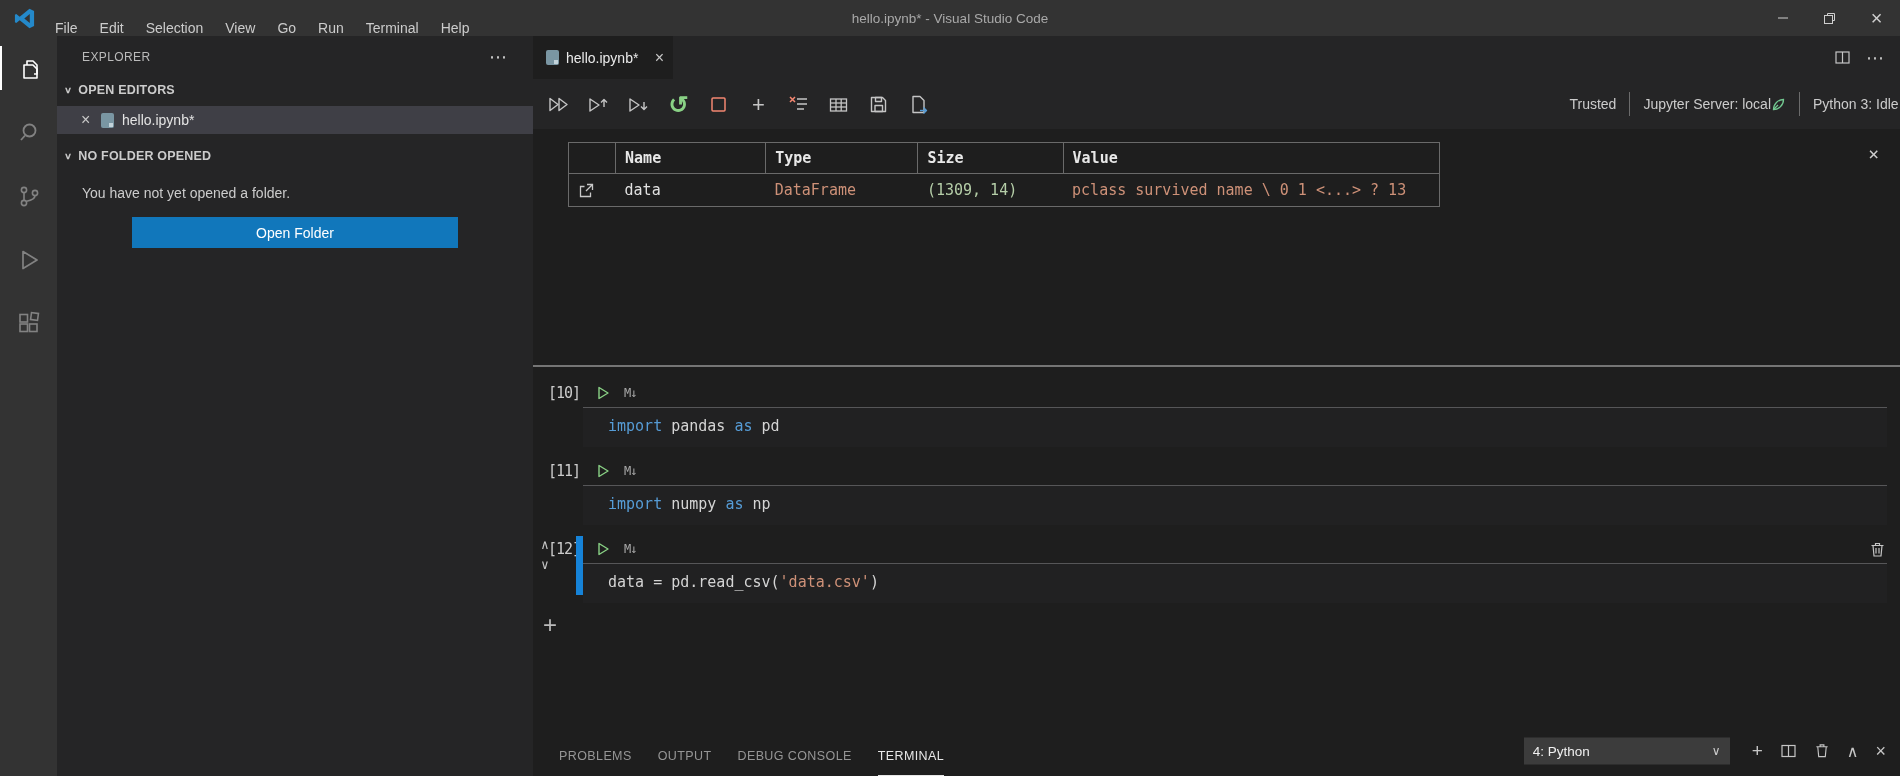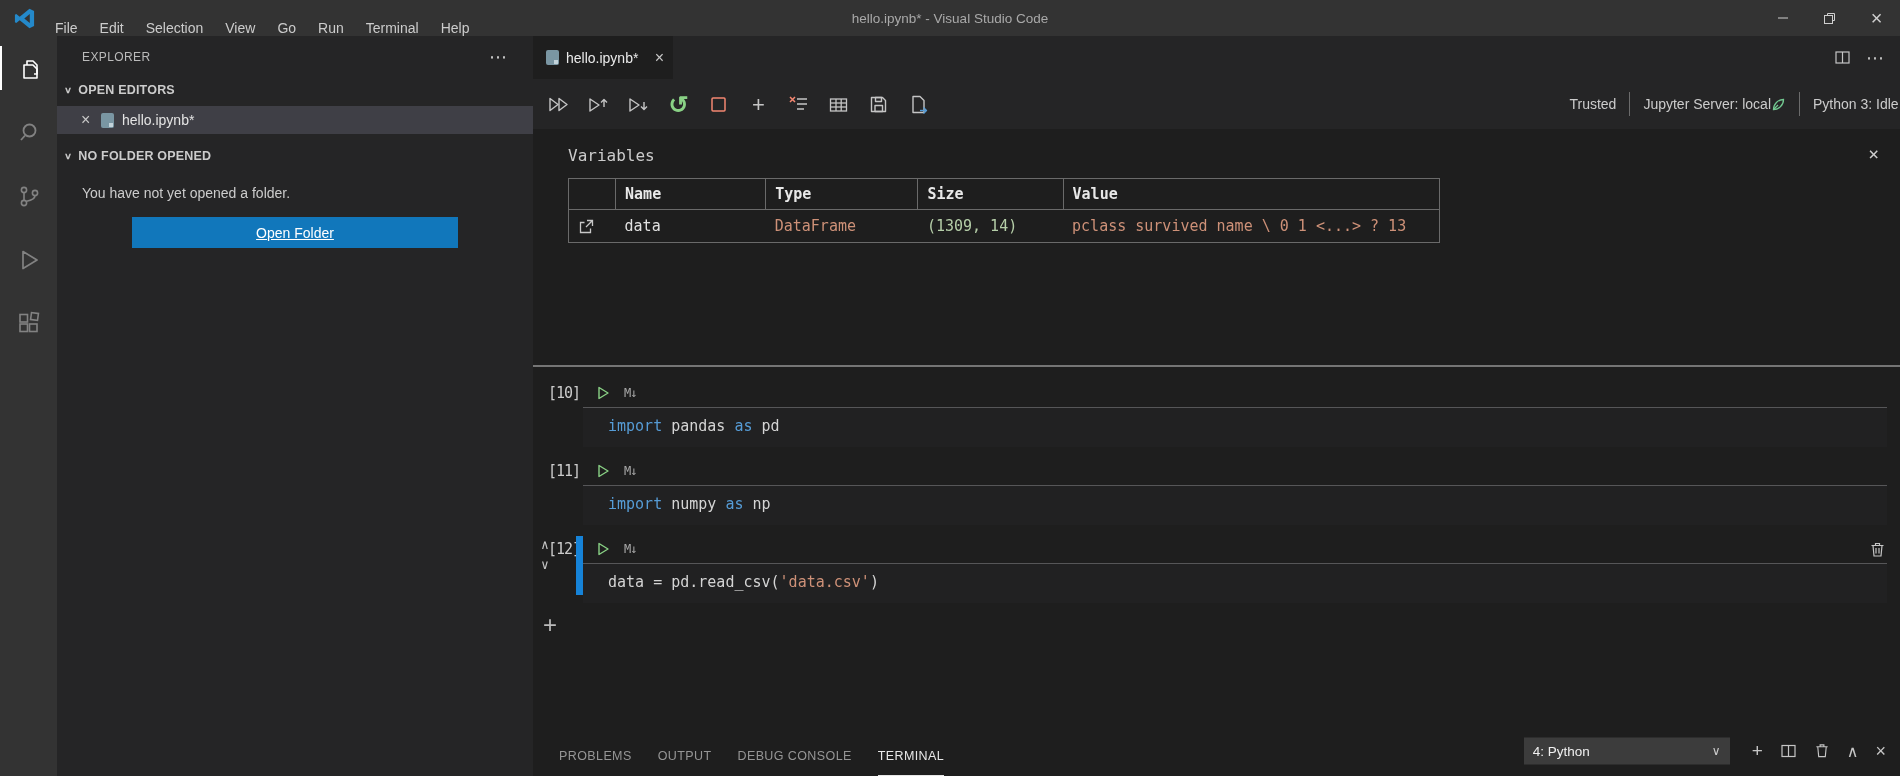--- a/index.html
+++ b/index.html
@@ -38,21 +38,21 @@
   .sb-ellipsis { margin-left:auto; font-size:18px; color:#cccccc; line-height:10px; }
   .section-header { display:flex; align-items:center; height:24px; font-size:12.5px; font-weight:bold; color:#cccccc; padding-left:7px; letter-spacing:.2px; }
   .section-chevron { font-size:11px; margin-right:6px; color:#c5c5c5; transform:scaleY(.8); }
   .oe-row { height:28px; margin-top:4px; background:#3f3f46; display:flex; align-items:center; padding-left:24px; }
   .oe-close { font-size:16px; color:#c8c8c8; width:20px; }
   .file-icon { width:13px; height:15px; background:#7a96a3; border-radius:2px; position:relative; margin-right:8px; flex-shrink:0; }
   .file-icon::after { content:""; position:absolute; right:1px; bottom:1px; width:4px; height:4px; background:#c3d3da; }
   .oe-label { font-size:14px; color:#e4e4e4; }
   .nf-section { margin-top:10px; }
   .empty-msg { margin:17px 0 0 25px; font-size:14px; color:#cccccc; }
-  .open-folder-btn { margin:16px 0 0 75px; width:326px; height:31px; background:#1177bb; color:#ffffff; font-size:14px; display:flex; align-items:center; justify-content:center; cursor:pointer;text-decoration:underline; }
+  .open-folder-btn { margin:16px 0 0 75px; width:326px; height:31px; background:#1177bb; color:#ffffff; font-size:14px; display:flex; align-items:center; justify-content:center; cursor:pointer; }
 
   
   .editorarea { flex:1; min-width:0; display:flex; flex-direction:column; background:#1e1e1e; }
 
   .tabbar { height:43px; background:#252526; display:flex; position:relative; flex-shrink:0; }
   .tab { width:140px; background:#1e1e1e; display:flex; align-items:center; padding:0 9px 0 13px; }
   .tab .file-icon { margin-right:7px; }
   .tab-label { font-size:14px; color:#eaeaea; white-space:nowrap; }
   .tab-close { margin-left:auto; font-size:16px; color:#c8c8c8; }
   .tabbar-corner { position:absolute; right:16px; top:0; height:100%; display:flex; align-items:center; gap:15px; color:#c5c5c5; }
@@ -292,21 +292,20 @@
               <path d="M2.5 12.5C2.5 7 7 2.5 12.5 2.5 12.5 8 8 12.5 2.5 12.5z"></path>
               <path d="M2.5 12.5 7 8"></path>
             </svg>
         </span>
         <span class="nbt-sep"></span>
         <span class="kernel-status">Python 3: Idle</span>
       </div>
     </div>
 
     <div class="variables-panel">
-      <div class="vp-title">Variables</div>
       <span class="vp-close">×</span>
       <table class="vtable">
         <colgroup>
             <col class="col-icon">
             <col class="col-name">
             <col class="col-type">
             <col class="col-size">
             <col class="col-value">
           </colgroup>
         <tbody>

